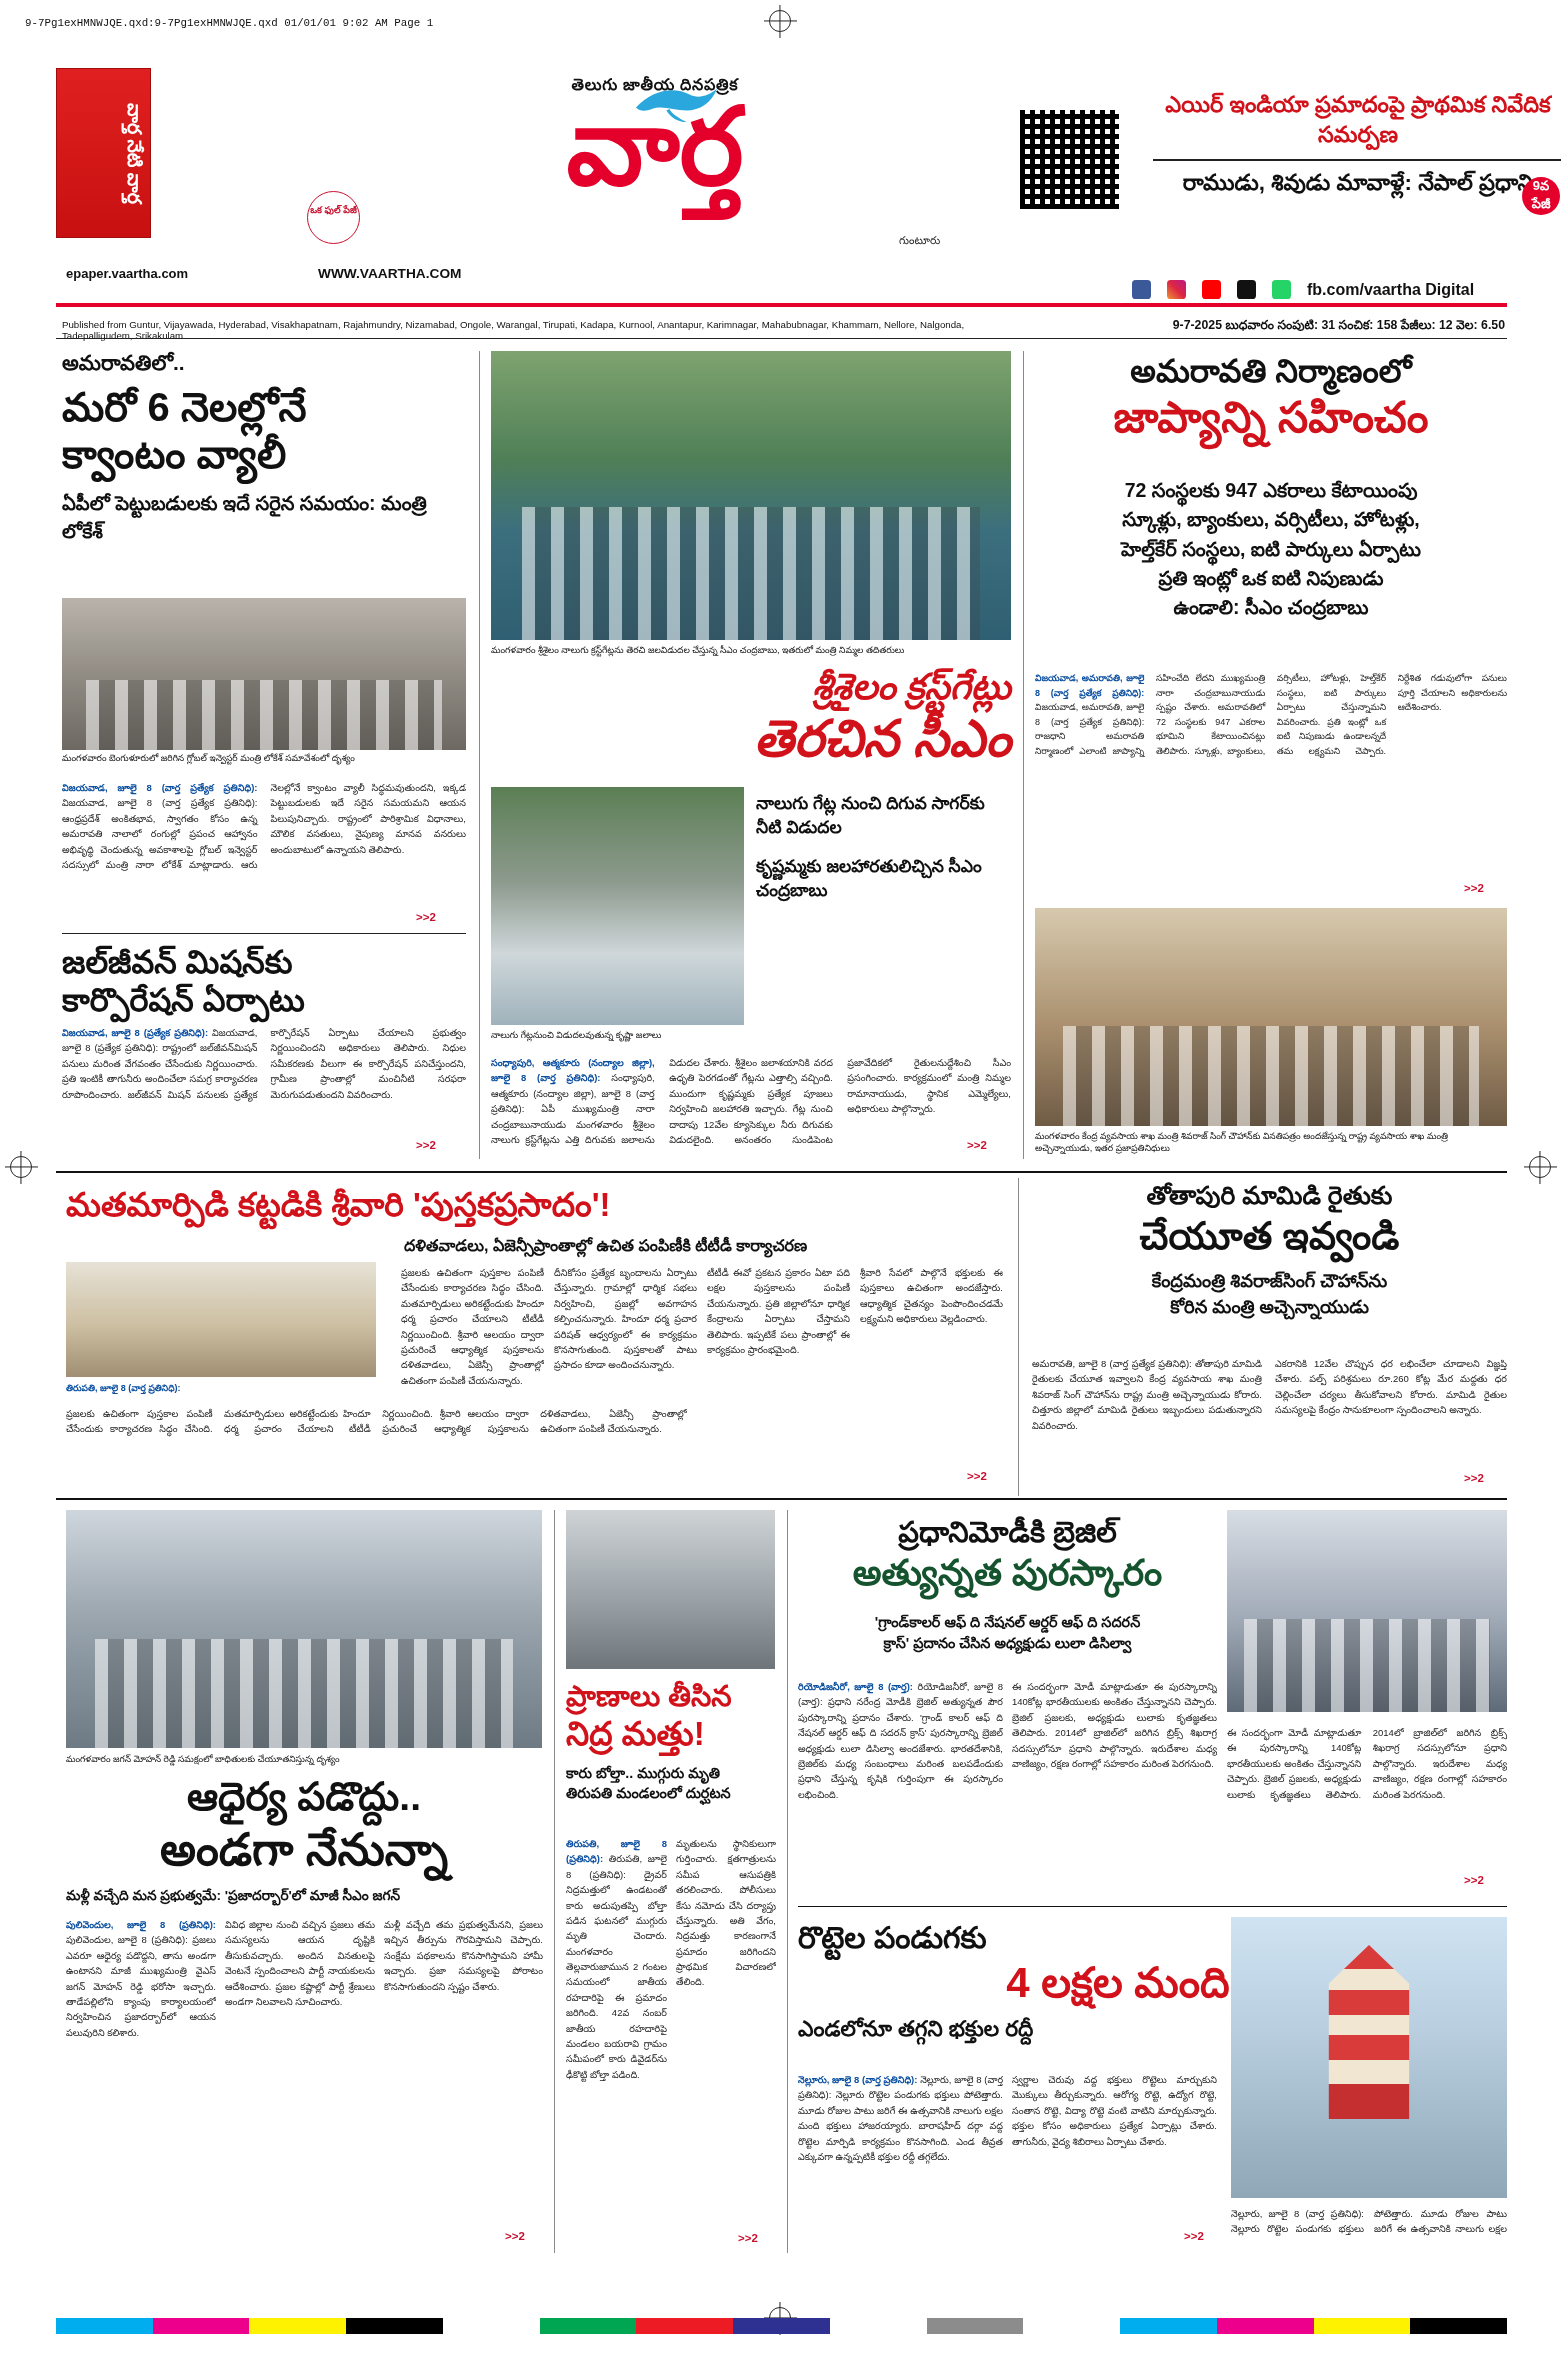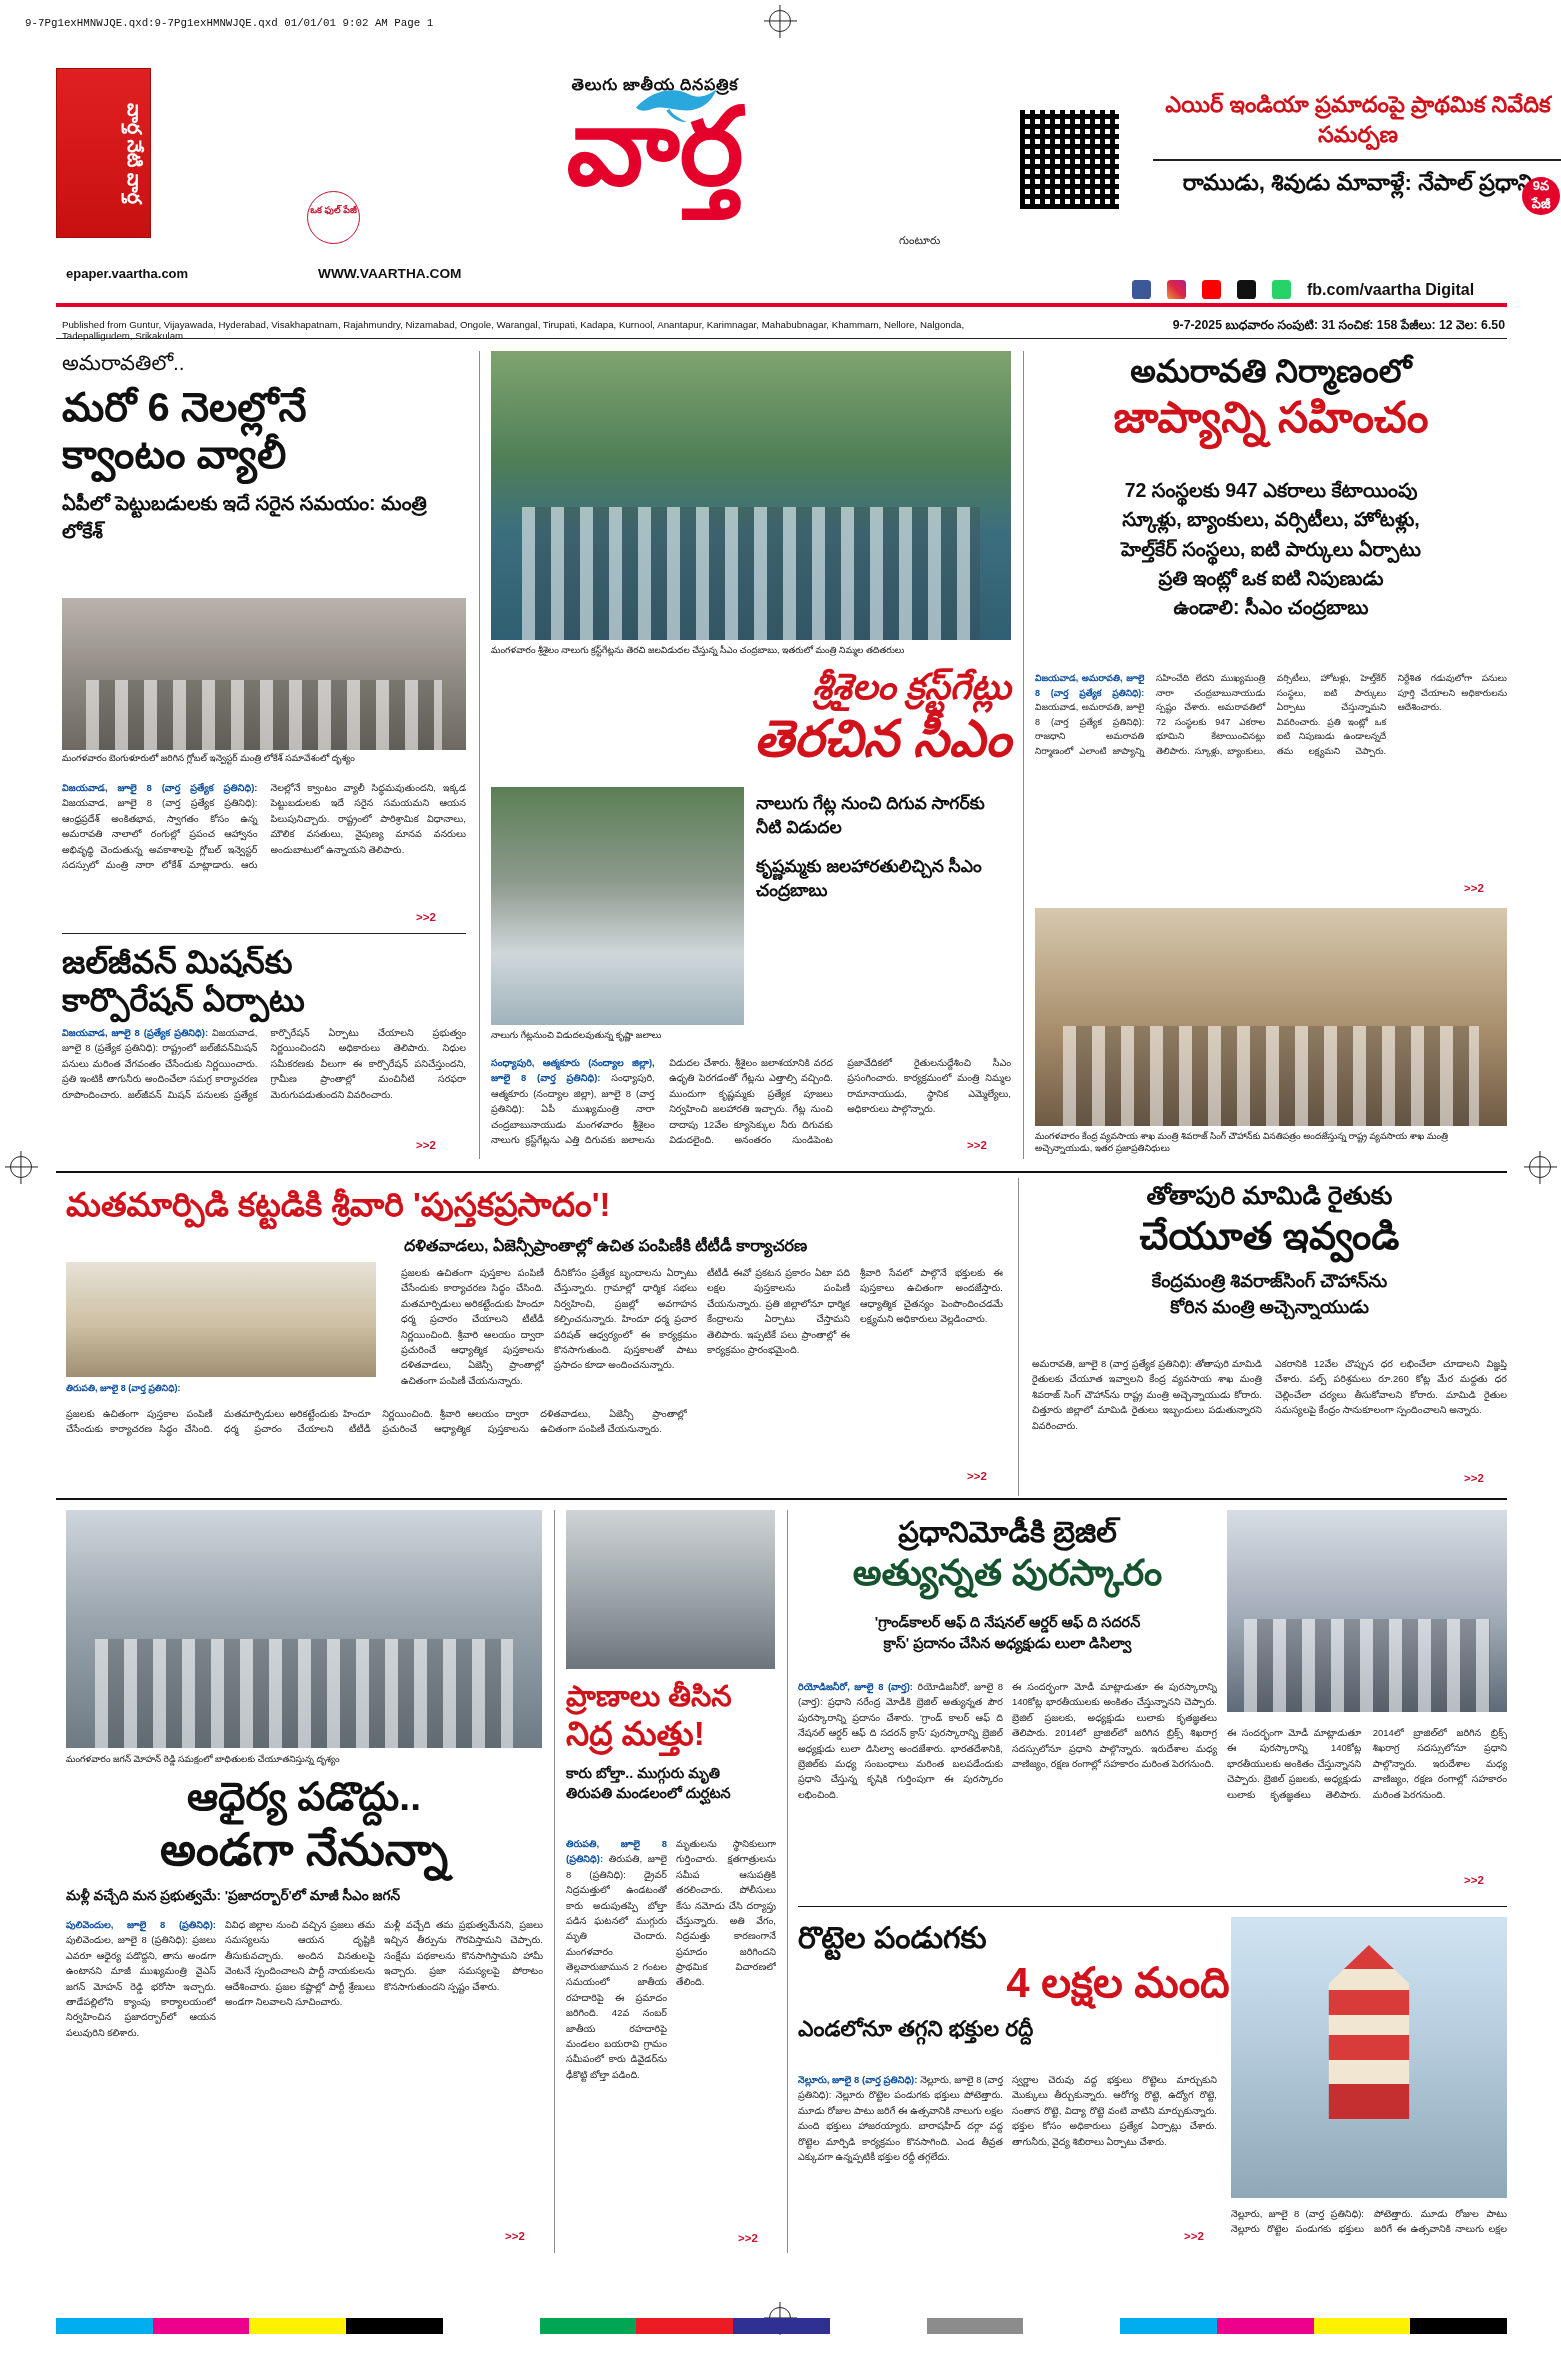--- a/index.html
+++ b/index.html
@@ -176,21 +176,21 @@
     <span class="sicon" style="background:#25d366;"></span>
     <span style="font-weight:bold;">fb.com/vaartha Digital</span>
   </div>
 
   <div class="rule-red" style="top:303px;"></div>
   <div class="pubinfo">Published from Guntur, Vijayawada, Hyderabad, Visakhapatnam, Rajahmundry, Nizamabad, Ongole, Warangal, Tirupati, Kadapa, Kurnool, Anantapur, Karimnagar, Mahabubnagar, Khammam, Nellore, Nalgonda, Tadepalligudem, Srikakulam</div>
   <div class="dateline">9-7-2025 బుధవారం సంపుటి: 31 సంచిక: 158 పేజీలు: 12 వెల: 6.50</div>
   <div class="rule-thin" style="top:338px;"></div>
 
   <div style="position:absolute; left:62px; top:351px; width:404px;">
-    <div style="font-size:21px; color:#111; font-weight:normal;">అమరావతిలో..</div>
+    <div style="font-size:21px; color:#111; font-weight:bold;">అమరావతిలో..</div>
     <div style="font-size:40px; line-height:1.18; color:#111; font-weight:bold; margin-top:4.3px;">మరో 6 నెలల్లోనే</div>
     <div style="font-size:40px; line-height:1.18; color:#111; font-weight:bold;">క్వాంటం వ్యాలీ</div>
     <div style="font-size:19.5px; line-height:1.45; color:#111; font-weight:bold; margin-top:10px;">ఏపీలో పెట్టుబడులకు ఇదే సరైన సమయం: మంత్రి లోకేశ్</div>
   </div>
 
   <div class="photo ph-meeting figure-people" style="left:62px; top:598px; width:404px; height:152px;"></div>
   <div class="cap" style="position:absolute; left:62px; top:752px; width:404px;">మంగళవారం బెంగుళూరులో జరిగిన గ్లోబల్ ఇన్వెస్టర్ మంత్రి లోకేశ్ సమావేశంలో దృశ్యం</div>
 
   <div class="col-text" style="position:absolute; left:62px; top:780px; width:404px; columns:2; column-gap:13px; height:141px; overflow:hidden;">
     <span class="lead-in">విజయవాడ, జూలై 8 (వార్త ప్రత్యేక ప్రతినిధి):</span>

